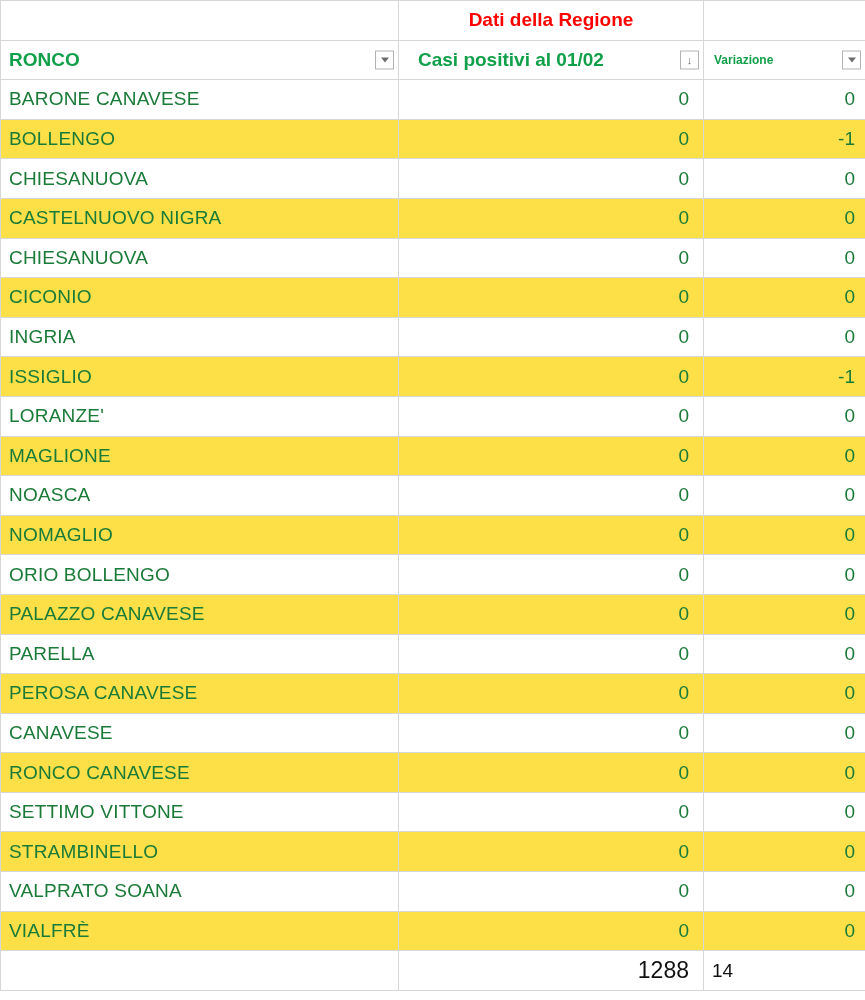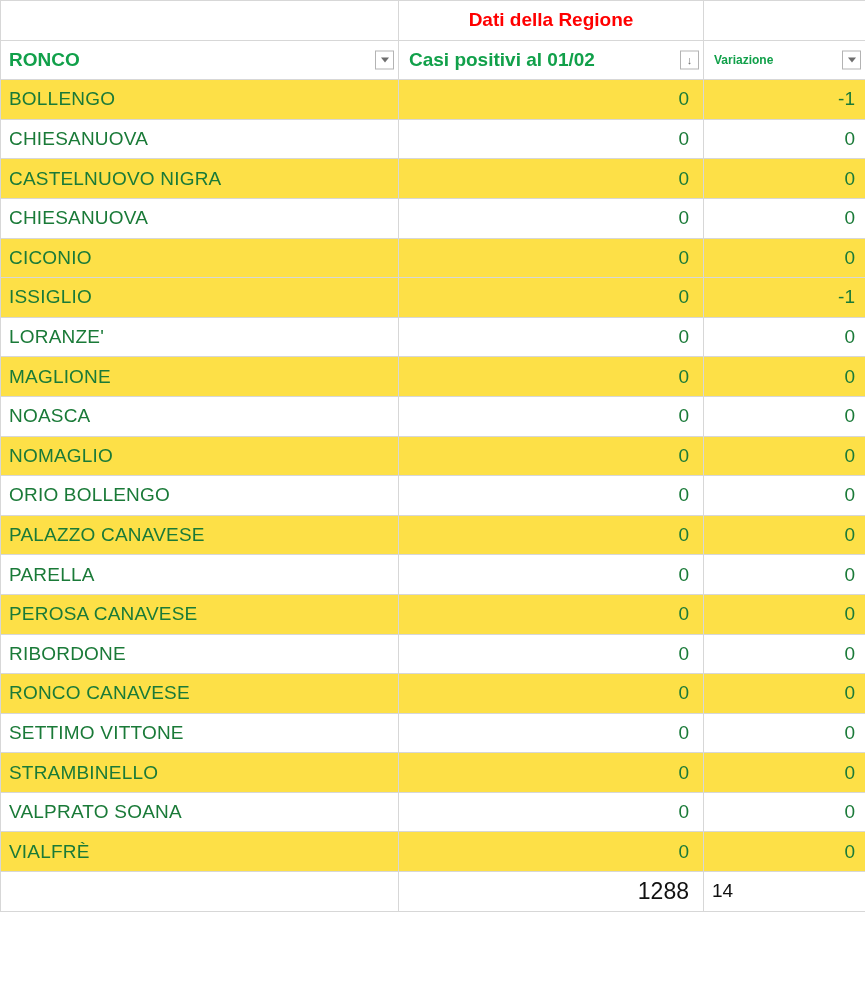--- a/index.html
+++ b/index.html
@@ -53,21 +53,21 @@
     height: 40px;
     background: #ffffff;
   }
   .hdr {
     color: #11a04a;
     font-weight: bold;
     font-size: 19px;
     position: relative;
   }
   .hdr.left  { text-align: left; }
-  .hdr.casi  { text-align: left; padding-left: 10px; }
+  .hdr.casi  { text-align: left; padding-left: 19px; }
   .hdr.var   { text-align: left; padding-left: 10px; font-size: 12px; }
 
   
   .filter-btn {
     position: absolute;
     top: 50%;
     transform: translateY(-50%);
     width: 19px;
     height: 19px;
     background: #ffffff;
@@ -163,20 +163,25 @@
           </span>
         </td>
         <td class="hdr var">
           <span>Variazione</span>
           <span class="filter-btn at-right">
             <span class="caret"></span>
           </span>
         </td>
       </tr>
 
+      <tr class="row-data">
+        <td class="name">BARONE CANAVESE</td>
+        <td class="num">0</td>
+        <td class="num var">0</td>
+      </tr>
       <tr class="row-data alt">
         <td class="name">BOLLENGO</td>
         <td class="num">0</td>
         <td class="num var">-1</td>
       </tr>
       <tr class="row-data">
         <td class="name">CHIESANUOVA</td>
         <td class="num">0</td>
         <td class="num var">0</td>
       </tr>
@@ -188,20 +193,25 @@
       <tr class="row-data">
         <td class="name">CHIESANUOVA</td>
         <td class="num">0</td>
         <td class="num var">0</td>
       </tr>
       <tr class="row-data alt">
         <td class="name">CICONIO</td>
         <td class="num">0</td>
         <td class="num var">0</td>
       </tr>
+      <tr class="row-data">
+        <td class="name">INGRIA</td>
+        <td class="num">0</td>
+        <td class="num var">0</td>
+      </tr>
       <tr class="row-data alt">
         <td class="name">ISSIGLIO</td>
         <td class="num">0</td>
         <td class="num var">-1</td>
       </tr>
       <tr class="row-data">
         <td class="name">LORANZE'</td>
         <td class="num">0</td>
         <td class="num var">0</td>
       </tr>
@@ -234,21 +244,21 @@
         <td class="name">PARELLA</td>
         <td class="num">0</td>
         <td class="num var">0</td>
       </tr>
       <tr class="row-data alt">
         <td class="name">PEROSA CANAVESE</td>
         <td class="num">0</td>
         <td class="num var">0</td>
       </tr>
       <tr class="row-data">
-        <td class="name">RIBORDONE</td>
+        <td class="name">CANAVESE</td>
         <td class="num">0</td>
         <td class="num var">0</td>
       </tr>
       <tr class="row-data alt">
         <td class="name">RONCO CANAVESE</td>
         <td class="num">0</td>
         <td class="num var">0</td>
       </tr>
       <tr class="row-data">
         <td class="name">SETTIMO VITTONE</td>

